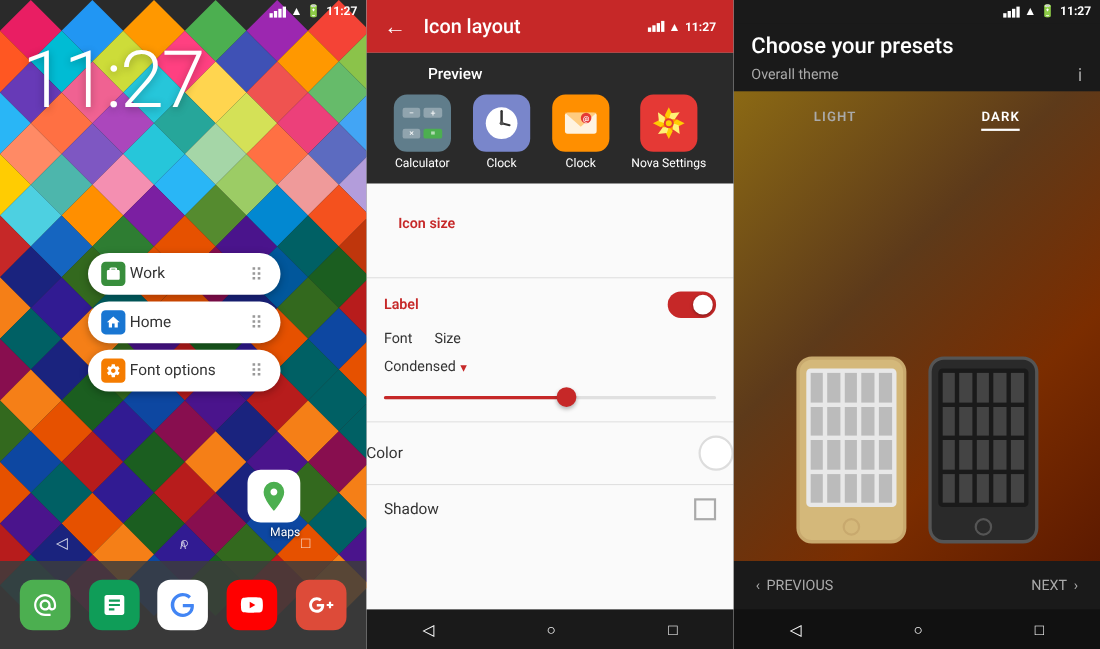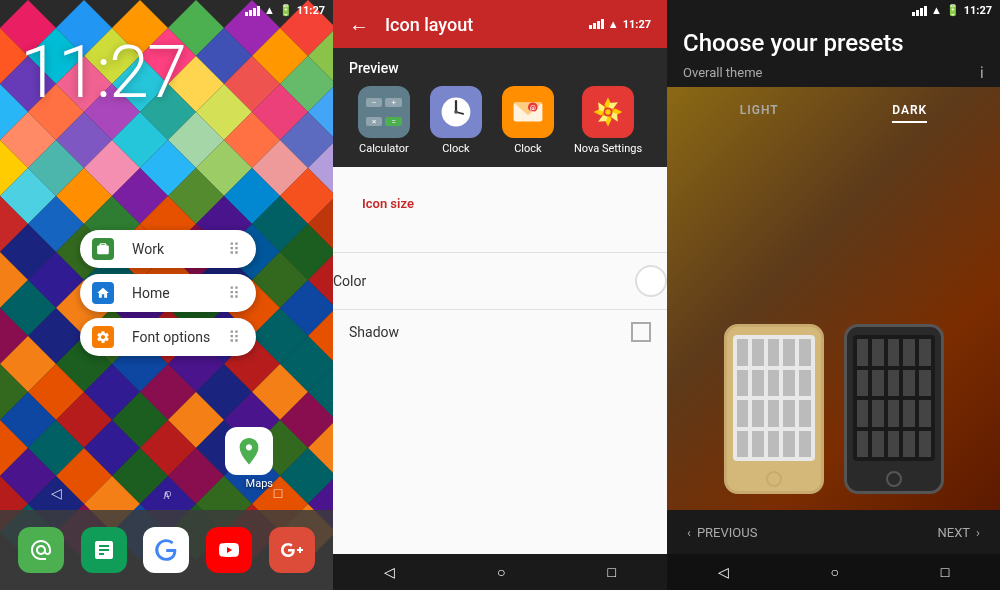--- a/index.html
+++ b/index.html
@@ -55,21 +55,21 @@
       display: flex;
       flex-direction: column;
       gap: 6px;
     }
     .folder-item {
       background: white;
       border-radius: 25px;
       padding: 8px 16px 8px 12px;
       display: flex;
       align-items: center;
-      gap: 18px;
+      gap: 4px;
       min-width: 175px;
       box-shadow: 0 2px 8px rgba(0,0,0,0.3);
     }
     .folder-icon {
       width: 22px;
       height: 22px;
       border-radius: 4px;
       display: flex;
       align-items: center;
       justify-content: center;
@@ -194,20 +194,21 @@
     .preview-section {
       background: #2a2a2a;
       padding: 12px 16px;
       flex-shrink: 0;
     }
     .preview-label {
       color: white;
       font-size: 14px;
       font-weight: 500;
       margin-bottom: 10px;
+      margin-left: 40px;
     }
     .preview-icons {
       display: flex;
       gap: 20px;
       justify-content: center;
     }
     .preview-app {
       display: flex;
       flex-direction: column;
       align-items: center;
@@ -400,21 +401,21 @@
       font-weight: bold;
       background: #1a1a1a;
       gap: 4px;
     }
     .panel3-header {
       padding: 8px 16px 4px;
       background: #1a1a1a;
     }
     .panel3-title {
       color: white;
-      font-size: 24px;
+      font-size: 20px;
       font-weight: 500;
       margin-bottom: 4px;
     }
     .panel3-subtitle {
       color: #aaa;
       font-size: 13px;
       display: flex;
       align-items: center;
       justify-content: space-between;
     }
@@ -912,20 +913,44 @@
       </div>
     </div>
   </div>
 
   <div class="settings-content">
 
     <div class="settings-section">
       <div class="settings-section-label">Icon size</div>
     </div>
 
+    <div class="label-section">
+      <div class="label-header">
+        <span class="label-title">Label</span>
+        <div class="toggle-switch">
+          <div class="toggle-knob"></div>
+        </div>
+      </div>
+      <div class="font-size-row">
+        <span class="font-size-item">Font</span>
+        <span class="font-size-item">Size</span>
+      </div>
+      <div class="font-dropdown">
+        <span class="font-name">Condensed</span>
+        <span class="dropdown-arrow">▾</span>
+      </div>
+      <div class="slider-row">
+        <div class="slider-container">
+          <div class="slider-track">
+            <div class="slider-fill" style="width:55%;"></div>
+            <div class="slider-thumb" style="left:calc(55% - 9px);"></div>
+          </div>
+        </div>
+      </div>
+    </div>
 
     <div class="color-row">
       <span class="color-label">Color</span>
       <div class="color-circle"></div>
     </div>
 
     <div class="shadow-row">
       <span class="shadow-label">Shadow</span>
       <div class="checkbox-empty"></div>
     </div>

